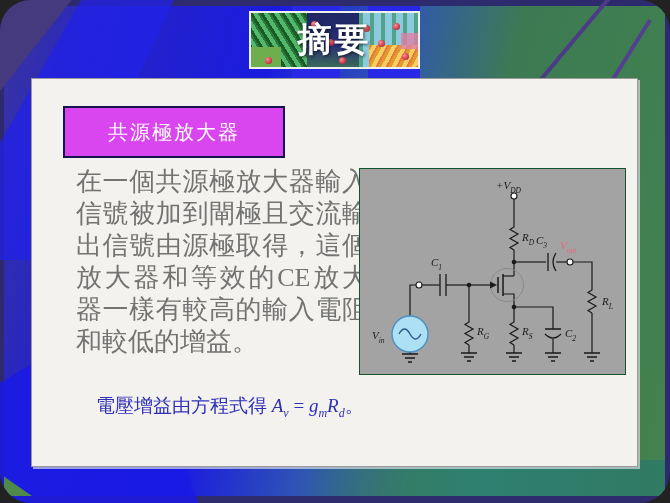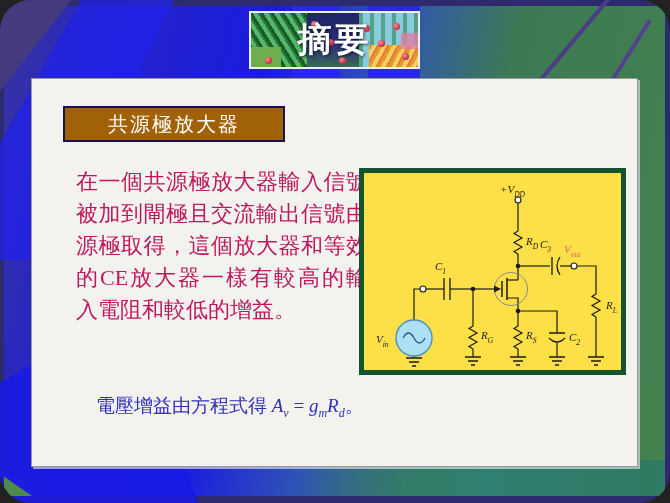--- a/index.html
+++ b/index.html
@@ -43,33 +43,33 @@
   .dot{position:absolute;width:7px;height:7px;border-radius:50%;
     background:radial-gradient(circle at 35% 35%,#ff8d95 0%,#d04050 55%,#8a1f2c 100%);}
   .banner-title{position:absolute;left:0;top:0;width:100%;height:100%;
     display:flex;align-items:center;justify-content:center;
     color:#ffffff;font-size:34px;font-weight:bold;letter-spacing:3px;
     text-shadow:1px 1px 3px rgba(0,0,0,.65);}
   
   .panel{position:absolute;left:31px;top:78px;width:607px;height:389px;
     background:#f3f2ee;border:1px solid #9a9a9a;box-sizing:border-box;
     box-shadow:2px 2px 0 rgba(225,228,232,.65);}
-  .heading-box{position:absolute;left:31px;top:27px;width:222px;height:36px;
-    background:#a16207;border:2px solid #14144e;box-sizing:border-box;
+  .heading-box{position:absolute;left:31px;top:27px;width:222px;height:52px;
+    background:#d946ef;border:2px solid #14144e;box-sizing:border-box;
     display:flex;align-items:center;justify-content:center;
     color:#ffffff;font-size:20px;letter-spacing:2px;}
   .body-text{position:absolute;left:44px;top:87px;width:292px;
-    color:#be185d;font-size:22px;line-height:32px;text-align:justify;}
+    color:#737373;font-size:26px;line-height:32px;text-align:justify;}
   .equation{position:absolute;left:44px;top:314px;width:330px;
     color:#2f2fb8;font-size:19px;margin-left:20px;}
   .equation i{font-family:"Liberation Serif",serif;}
   .equation sub{font-size:12px;}
   
   .circuit-box{position:absolute;left:327px;top:89px;width:267px;height:207px;
-    background:#fde047;border:5px solid #14532d;box-sizing:border-box;}
+    background:#a3a3a3;border:1px solid #14532d;box-sizing:border-box;}
   .circuit-box svg{display:block;}
   svg text{font-family:"Liberation Serif",serif;font-style:italic;font-size:11px;fill:#1a1a1a;}
   svg .sub{font-size:7.5px;}
   svg .vout-label{fill:#e8647e;}
 </style>
 </head>
 <body>
 
 <div class="slide">
 

